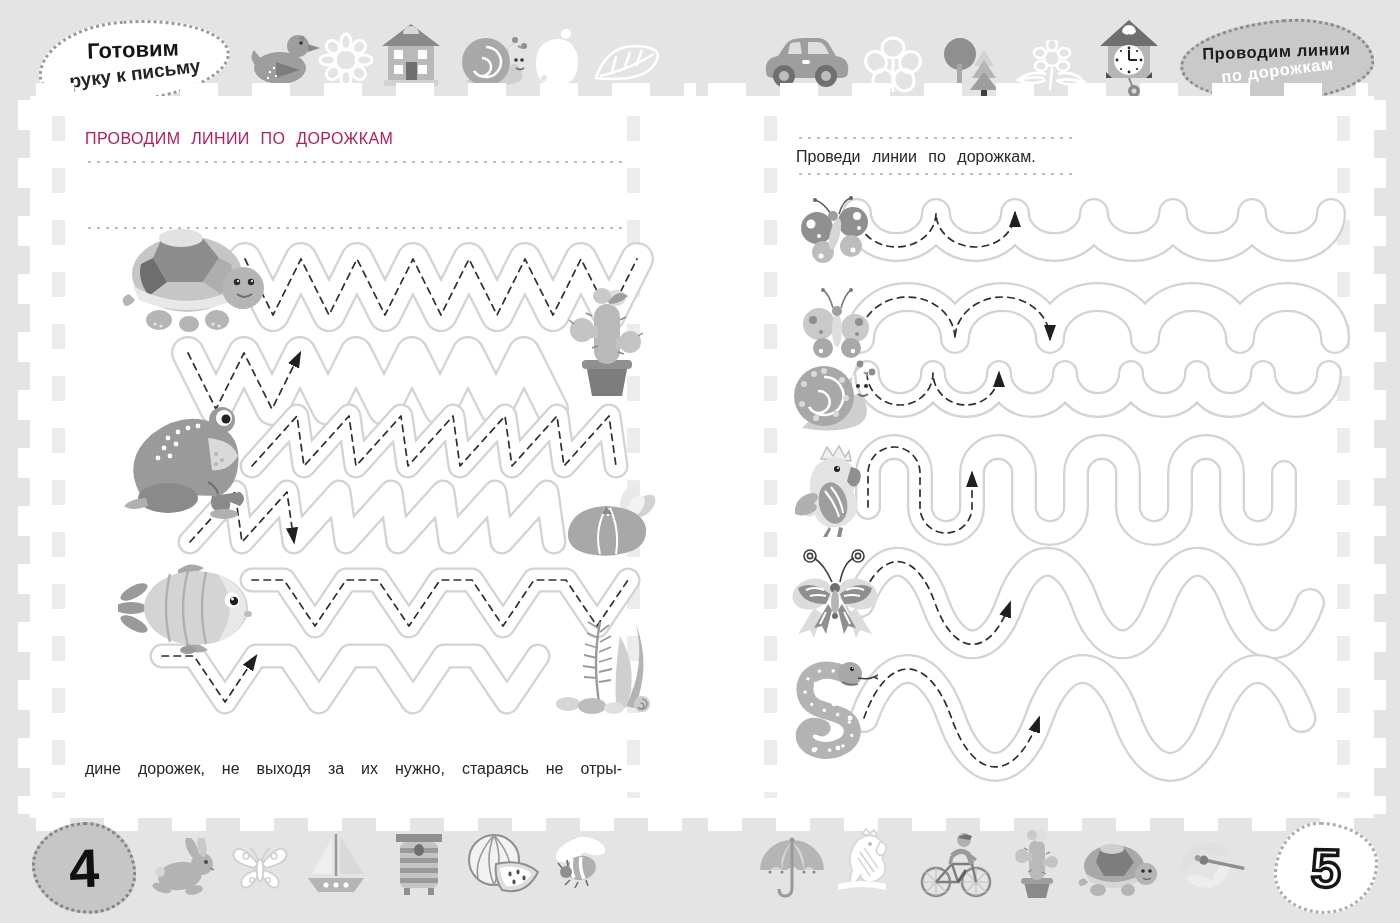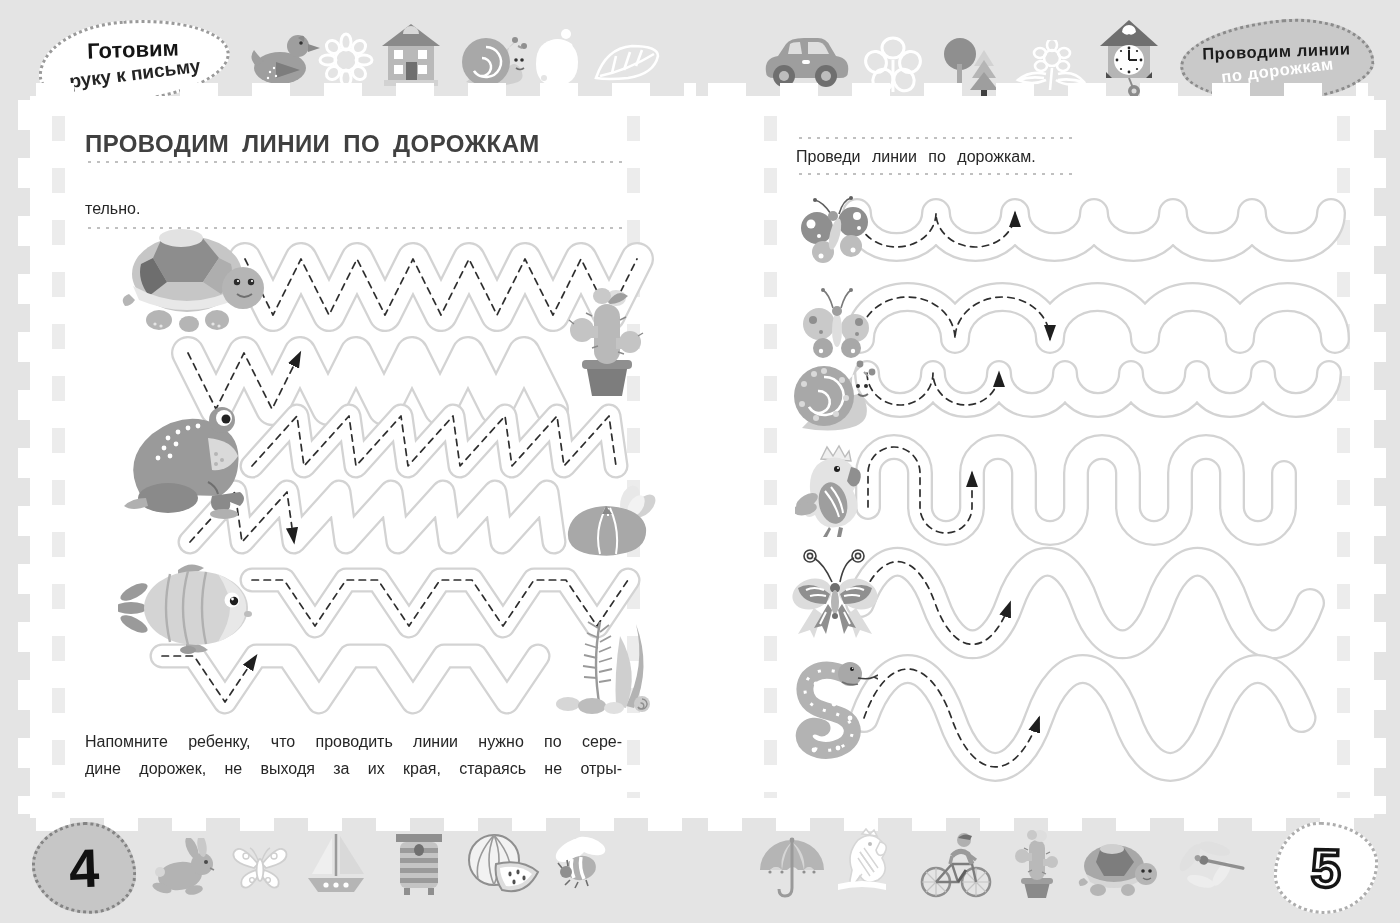--- a/index.html
+++ b/index.html
@@ -16,21 +16,21 @@
     background:repeating-linear-gradient(90deg,#fff 0 34px,rgba(0,0,0,0) 34px 68px);}
   .zipv{position:absolute;top:4px;bottom:4px;width:12px;
     background:repeating-linear-gradient(180deg,#fff 0 30px,rgba(0,0,0,0) 30px 58px);}
   .ticks{position:absolute;top:20px;bottom:20px;width:13px;
     background:repeating-linear-gradient(180deg,#ececec 0 25px,rgba(0,0,0,0) 25px 52px);}
   
   .dotline{position:absolute;height:4px;
     background-image:radial-gradient(circle,#c0c0c0 1.3px,rgba(0,0,0,0) 1.5px);
     background-size:9px 4px;background-repeat:repeat-x;}
   
-  .title{position:absolute;font-size:24px;font-weight:700;letter-spacing:.4px;word-spacing:6px;color:#404040;}
+  .title{position:absolute;font-size:16px;font-weight:400;letter-spacing:.4px;word-spacing:6px;color:#be185d;}
   .body-line{position:absolute;font-size:16px;line-height:27px;color:#262626;width:537px;
     text-align:justify;text-align-last:justify;}
   .body-line.last{text-align-last:left;word-spacing:7px;}
   
   .badge{position:absolute;display:flex;flex-direction:column;align-items:center;justify-content:center;
     border:3px dotted #9a9a9a;}
   .badge-series{left:38px;top:20px;width:186px;height:76px;background:#fff;
     border-radius:46% 54% 58% 42% / 62% 48% 52% 38%;transform:rotate(-4deg);}
   .badge-series .l1{font-size:22px;font-weight:800;color:#141414;transform:rotate(2deg);}
   .badge-series .l2{font-size:19px;font-weight:700;color:#242424;transform:rotate(-3deg);}
@@ -201,21 +201,20 @@
     <div class="l2">по дорожкам</div>
   </div>
 
   <div class="page page-left">
     <div class="zipv" style="left:-12px"></div>
     <div class="ticks" style="left:22px"></div>
     <div class="ticks" style="right:62px"></div>
 
     <div class="title" style="left:55px;top:34px">ПРОВОДИМ ЛИНИИ ПО ДОРОЖКАМ</div>
     <div class="dotline" style="left:55px;top:64px;width:537px"></div>
-    <div class="body-line last" style="left:55px;top:99px">тельно.</div>
     <div class="dotline" style="left:55px;top:130px;width:537px"></div>
 
     <svg id="tL" width="672" height="722" style="position:absolute;left:0;top:0">
       <defs>
           <marker id="arL" markerWidth="11" markerHeight="9" refX="8.5" refY="3.6" orient="auto">
             <path d="M0 0 L10 3.6 L0 7.2 Z" fill="#1f1f1f"></path>
           </marker>
         </defs>
     <g>
           <path d="M 215 163 L 243 219 L 271 163 L 299 219 L 327 163 L 355 219 L 383 163 L 411 219 L 439 163 L 467 219 L 495 163 L 523 219 L 551 163 L 579 219 L 607 163" fill="none" stroke="#d3d3d3" stroke-width="34" stroke-linejoin="round" stroke-linecap="round"></path>
@@ -361,22 +360,21 @@
         <path d="M50 40 l-10 -6 M51 50 l-12 -5 M50 60 l-13 -4 M49 70 l-13 -3 M49 80 l-14 -2 M49 90 l-13 -1"></path>
         <path d="M52 44 l9 -7 M52 54 l11 -6 M51 64 l12 -5 M51 74 l13 -4 M51 84 l13 -3 M51 94 l12 -2"></path>
       </g>
       <ellipse cx="20" cy="116" rx="12" ry="7" fill="#d6d6d6"></ellipse>
       <ellipse cx="44" cy="118" rx="14" ry="8" fill="#bdbdbd"></ellipse>
       <ellipse cx="66" cy="120" rx="10" ry="6" fill="#e0e0e0"></ellipse>
       <circle cx="94" cy="116" r="8" fill="#cccccc"></circle>
       <path d="M94 116 m0,-5 a5 5 0 1 1 -4 8 a3 3 0 1 0 2.5 -4" stroke="#8f8f8f" stroke-width="1.4" fill="none"></path>
     </svg>
 
-    <div class="body-line" style="left:55px;top:632px">Напомните ребенку, что проводить линии нужно по сере-</div>
-    <div class="body-line" style="left:55px;top:659px">дине дорожек, не выходя за их края, стараясь не отры-</div>
+    <div class="body-line" style="left:55px;top:659px">дине дорожек, не выходя за их нужно, стараясь не отры-</div>
   </div>
 
   <div class="page page-right">
     <div class="zipv" style="right:-12px"></div>
     <div class="ticks" style="left:62px"></div>
     <div class="ticks" style="right:24px"></div>
 
     <div class="dotline" style="left:94px;top:40px;width:276px"></div>
     <div class="body-line last" style="left:94px;top:47px;width:280px">Проведи линии по дорожкам.</div>
     <div class="dotline" style="left:94px;top:76px;width:276px"></div>

